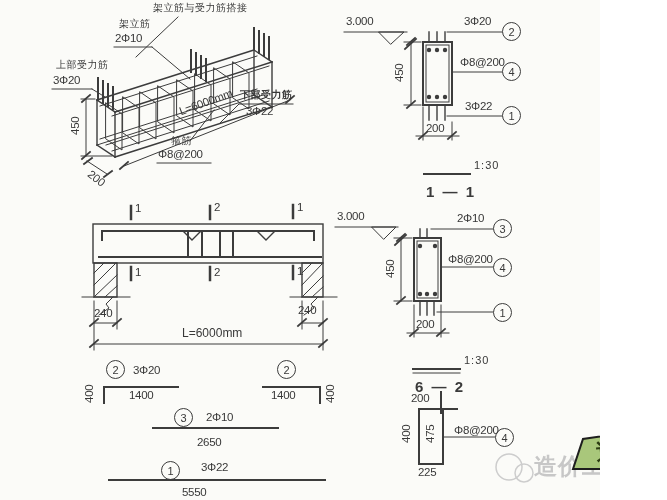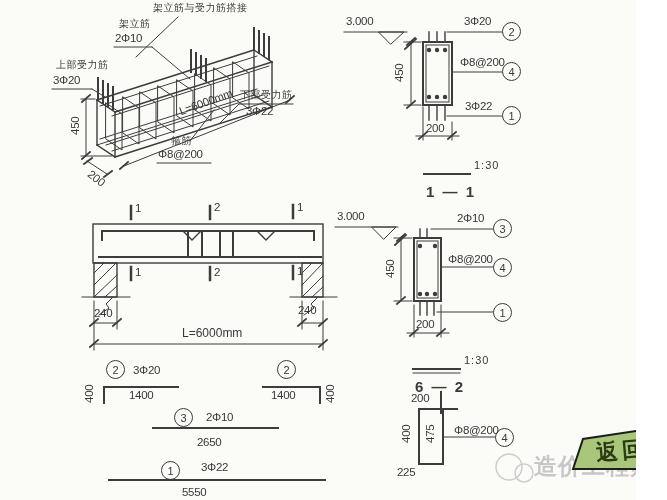--- a/index.html
+++ b/index.html
@@ -1,20 +1,19 @@
 <!DOCTYPE html>
 <html><head>
 <meta charset="utf-8">
 <style>
   html,body{margin:0;padding:0;}
   #stage{
     position:relative;width:600px;height:500px;overflow:hidden;
     background:#fbfbf8;
     font-family:"Liberation Sans","DejaVu Sans",sans-serif;
-    padding-left:36px;
   }
   svg{position:absolute;left:0;top:0;}
   .lw line,.lw polyline,.lw polygon,.lw rect{stroke:#3c3c3c;fill:none;stroke-linecap:square;}
   .w1{stroke-width:1px;}
   .w15{stroke-width:1.4px;}
   .w2{stroke-width:2px;}
   .w25{stroke-width:2.5px;}
   .tick{stroke-width:1.8px;}
   .dot{fill:#3c3c3c;stroke:none;}
   .wm-logo{stroke:#cdcdcd;fill:none;stroke-width:1.5px;}
@@ -255,21 +254,21 @@
       <circle class="wm-logo" cx="509" cy="467" r="13"></circle>
       <circle class="wm-logo" cx="524" cy="473" r="9"></circle>
     </g>
   </svg>
 
   <div class="lbl cjk" style="left:153px;top:3px;">架立筋与受力筋搭接</div>
   <div class="lbl cjk" style="left:119px;top:19px;">架立筋</div>
   <div class="lbl dim" style="left:115px;top:33px;">2Φ10</div>
   <div class="lbl cjk" style="left:56px;top:60px;">上部受力筋</div>
   <div class="lbl dim" style="left:53px;top:75px;">3Φ20</div>
-  <div class="lbl cjk" style="left:240px;top:90px;">下部受力筋</div>
+  <div class="lbl cjk" style="left:240px;top:90px;font-weight:bold;">下部受力筋</div>
   <div class="lbl dim" style="left:246px;top:106px;">3Φ22</div>
   <div class="lbl cjk" style="left:171px;top:136px;">箍筋</div>
   <div class="lbl dim" style="left:158px;top:149px;">Φ8@200</div>
   <div class="lbl dim rot" style="left:61px;top:120px;width:30px;transform:rotate(-90deg);">450</div>
   <div class="lbl dim rot" style="left:83px;top:173px;width:26px;transform:rotate(38deg);">200</div>
   <div class="lbl dim rot" style="left:168px;top:97px;width:76px;transform:rotate(-20deg);">L=6000mm</div>
 
   <div class="lbl dim" style="left:346px;top:16px;">3.000</div>
   <div class="lbl dim" style="left:464px;top:16px;">3Φ20</div>
   <div class="lbl dim" style="left:460px;top:57px;">Φ8@200</div>
@@ -314,21 +313,21 @@
   <div class="lbl dim" style="left:206px;top:412px;">2Φ10</div>
   <div class="lbl dim" style="left:197px;top:437px;">2650</div>
   <span class="numc" style="left:161px;top:461px;">1</span>
   <div class="lbl dim" style="left:201px;top:462px;">3Φ22</div>
   <div class="lbl dim" style="left:182px;top:487px;">5550</div>
 
   <div class="lbl dim" style="left:411px;top:393px;">200</div>
   <div class="lbl dim rot" style="left:394px;top:428px;width:26px;transform:rotate(-90deg);">400</div>
   <div class="lbl dim rot" style="left:418px;top:428px;width:26px;transform:rotate(-90deg);">475</div>
   <div class="lbl dim" style="left:454px;top:425px;">Φ8@200</div>
-  <div class="lbl dim" style="left:397px;top:467px;">225</div>
+  <div class="lbl dim" style="left:418px;top:467px;">225</div>
   <span class="numc" style="left:495px;top:428px;">4</span>
 
   <div id="watermark">造价工程师圈儿</div>
   <div id="back-btn">
     <svg width="106" height="50">
       <polygon points="7,45 17,15 83,5 100,26 80,45" fill="#a9c77b" stroke="#1e1e1e" stroke-width="2"></polygon>
     </svg>
     <span class="back-text">返回</span>
   </div>
 

